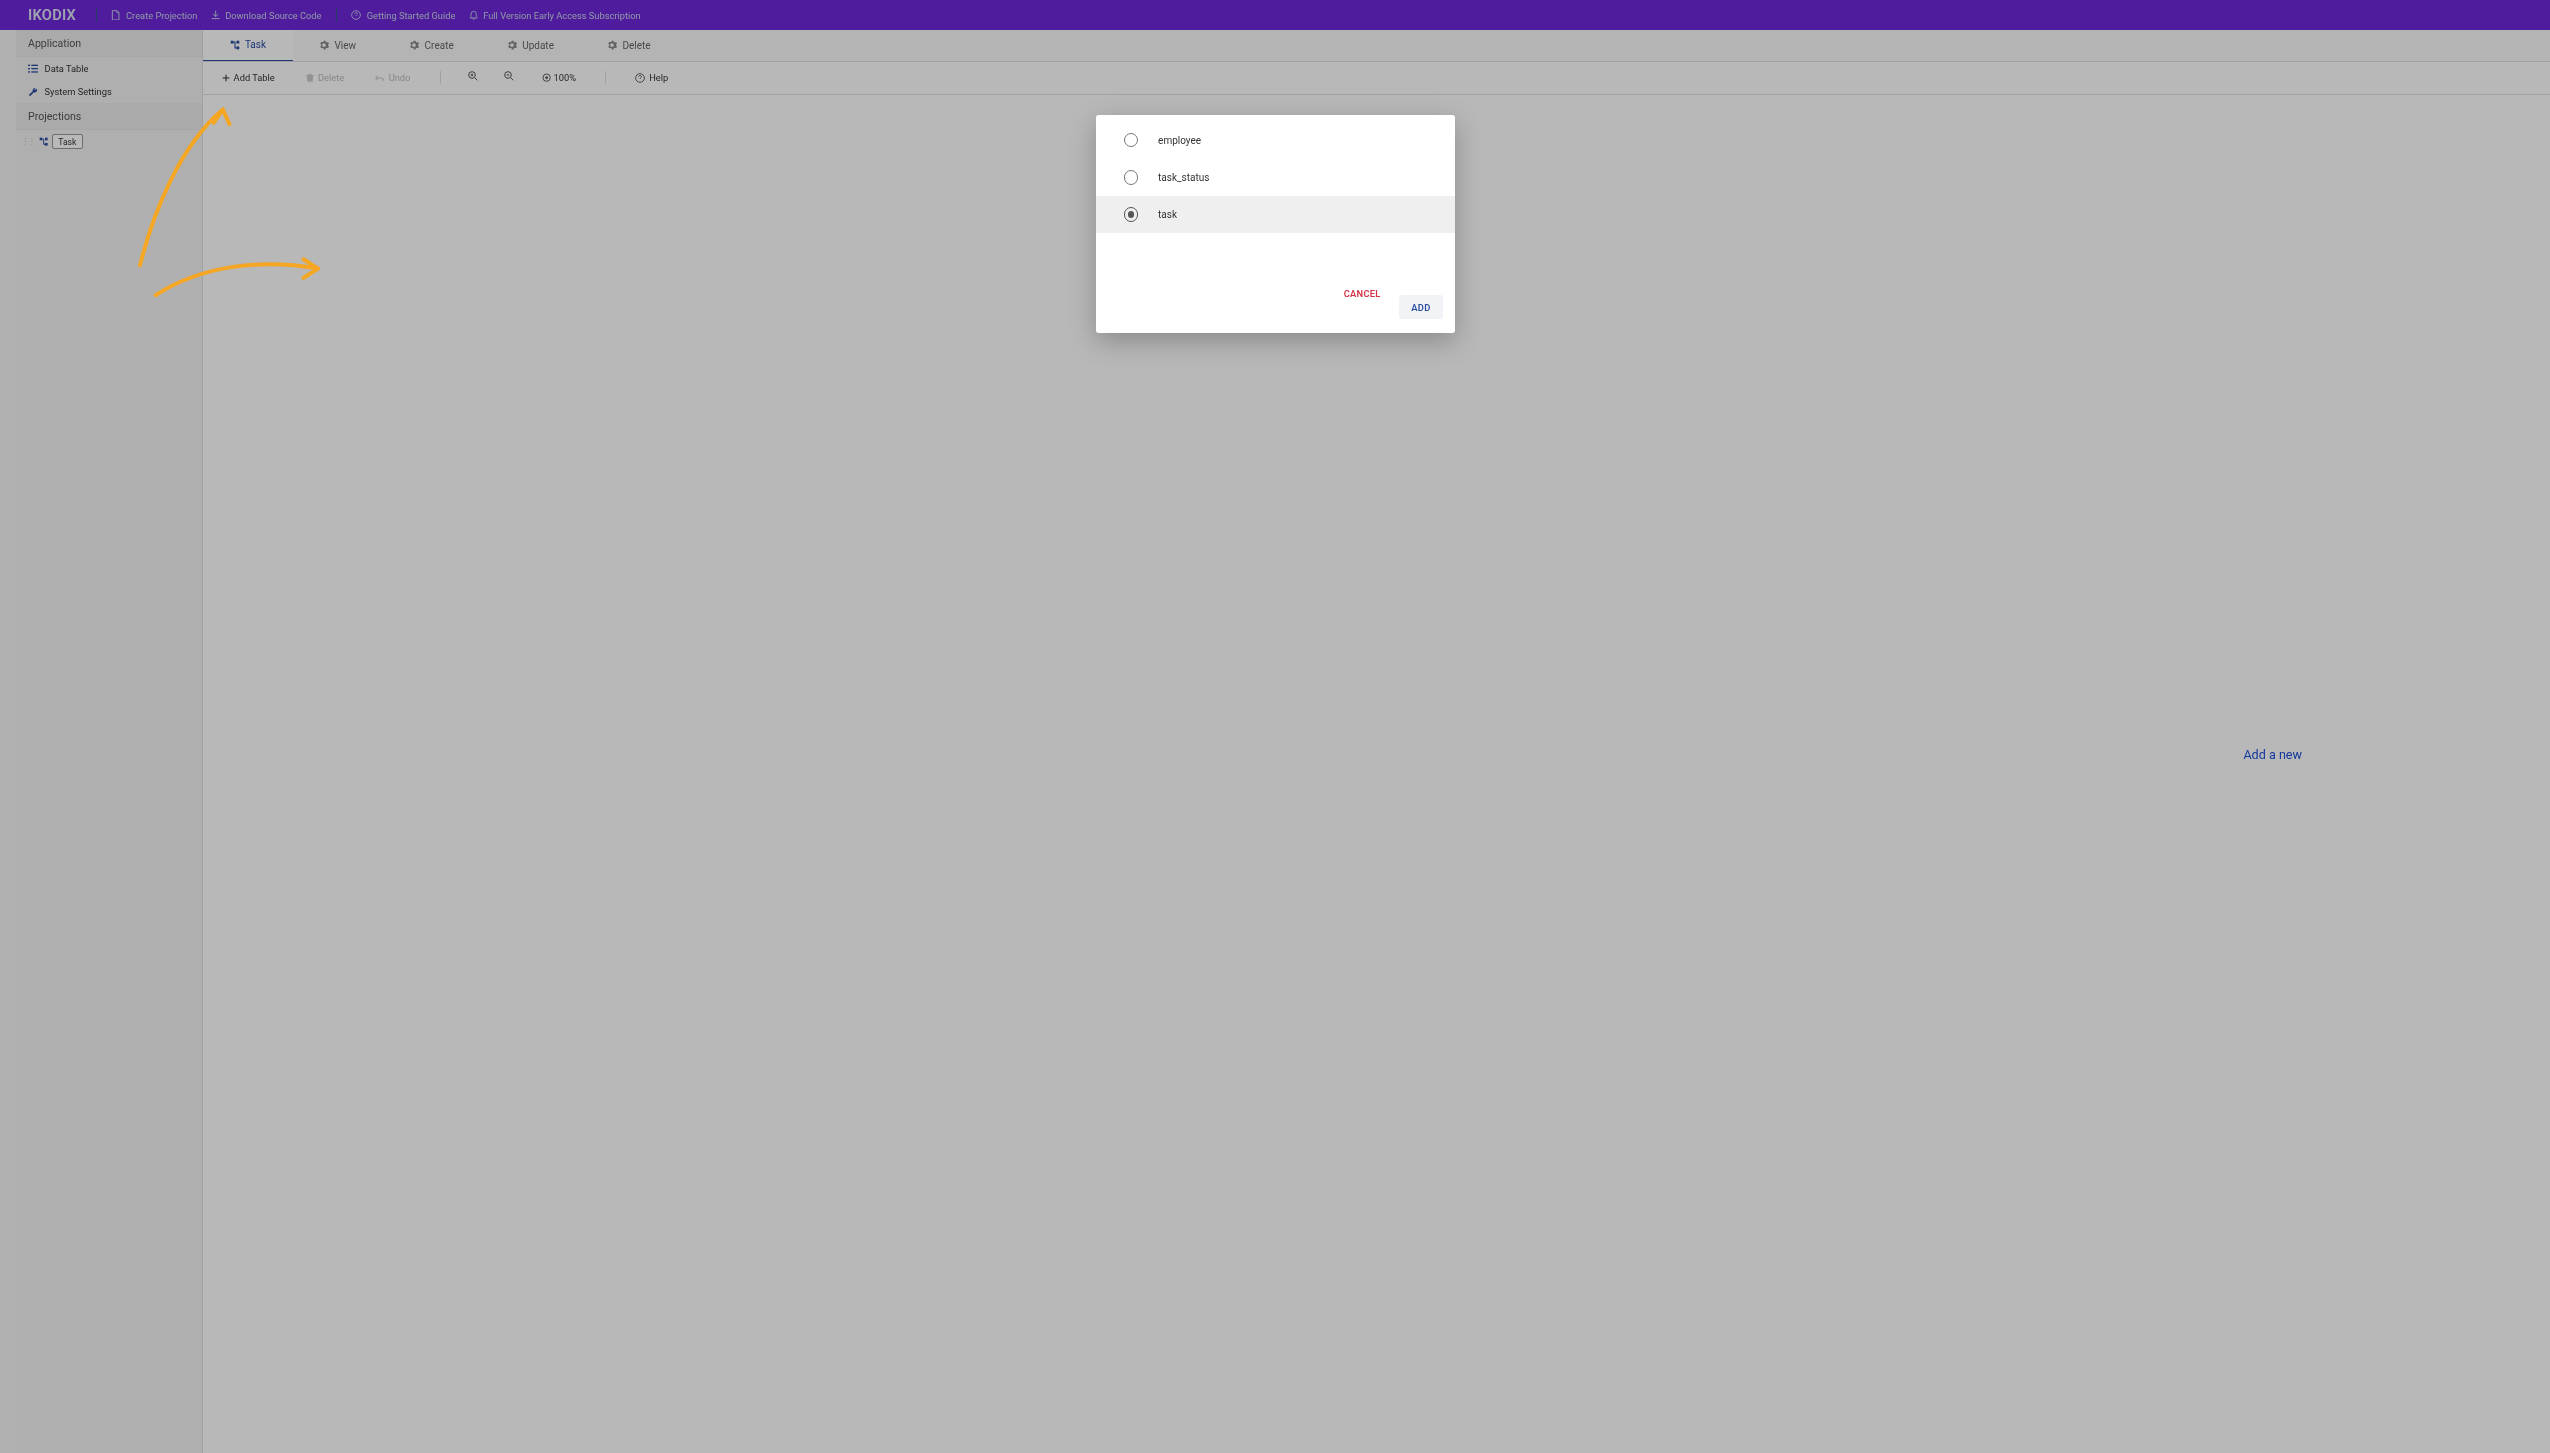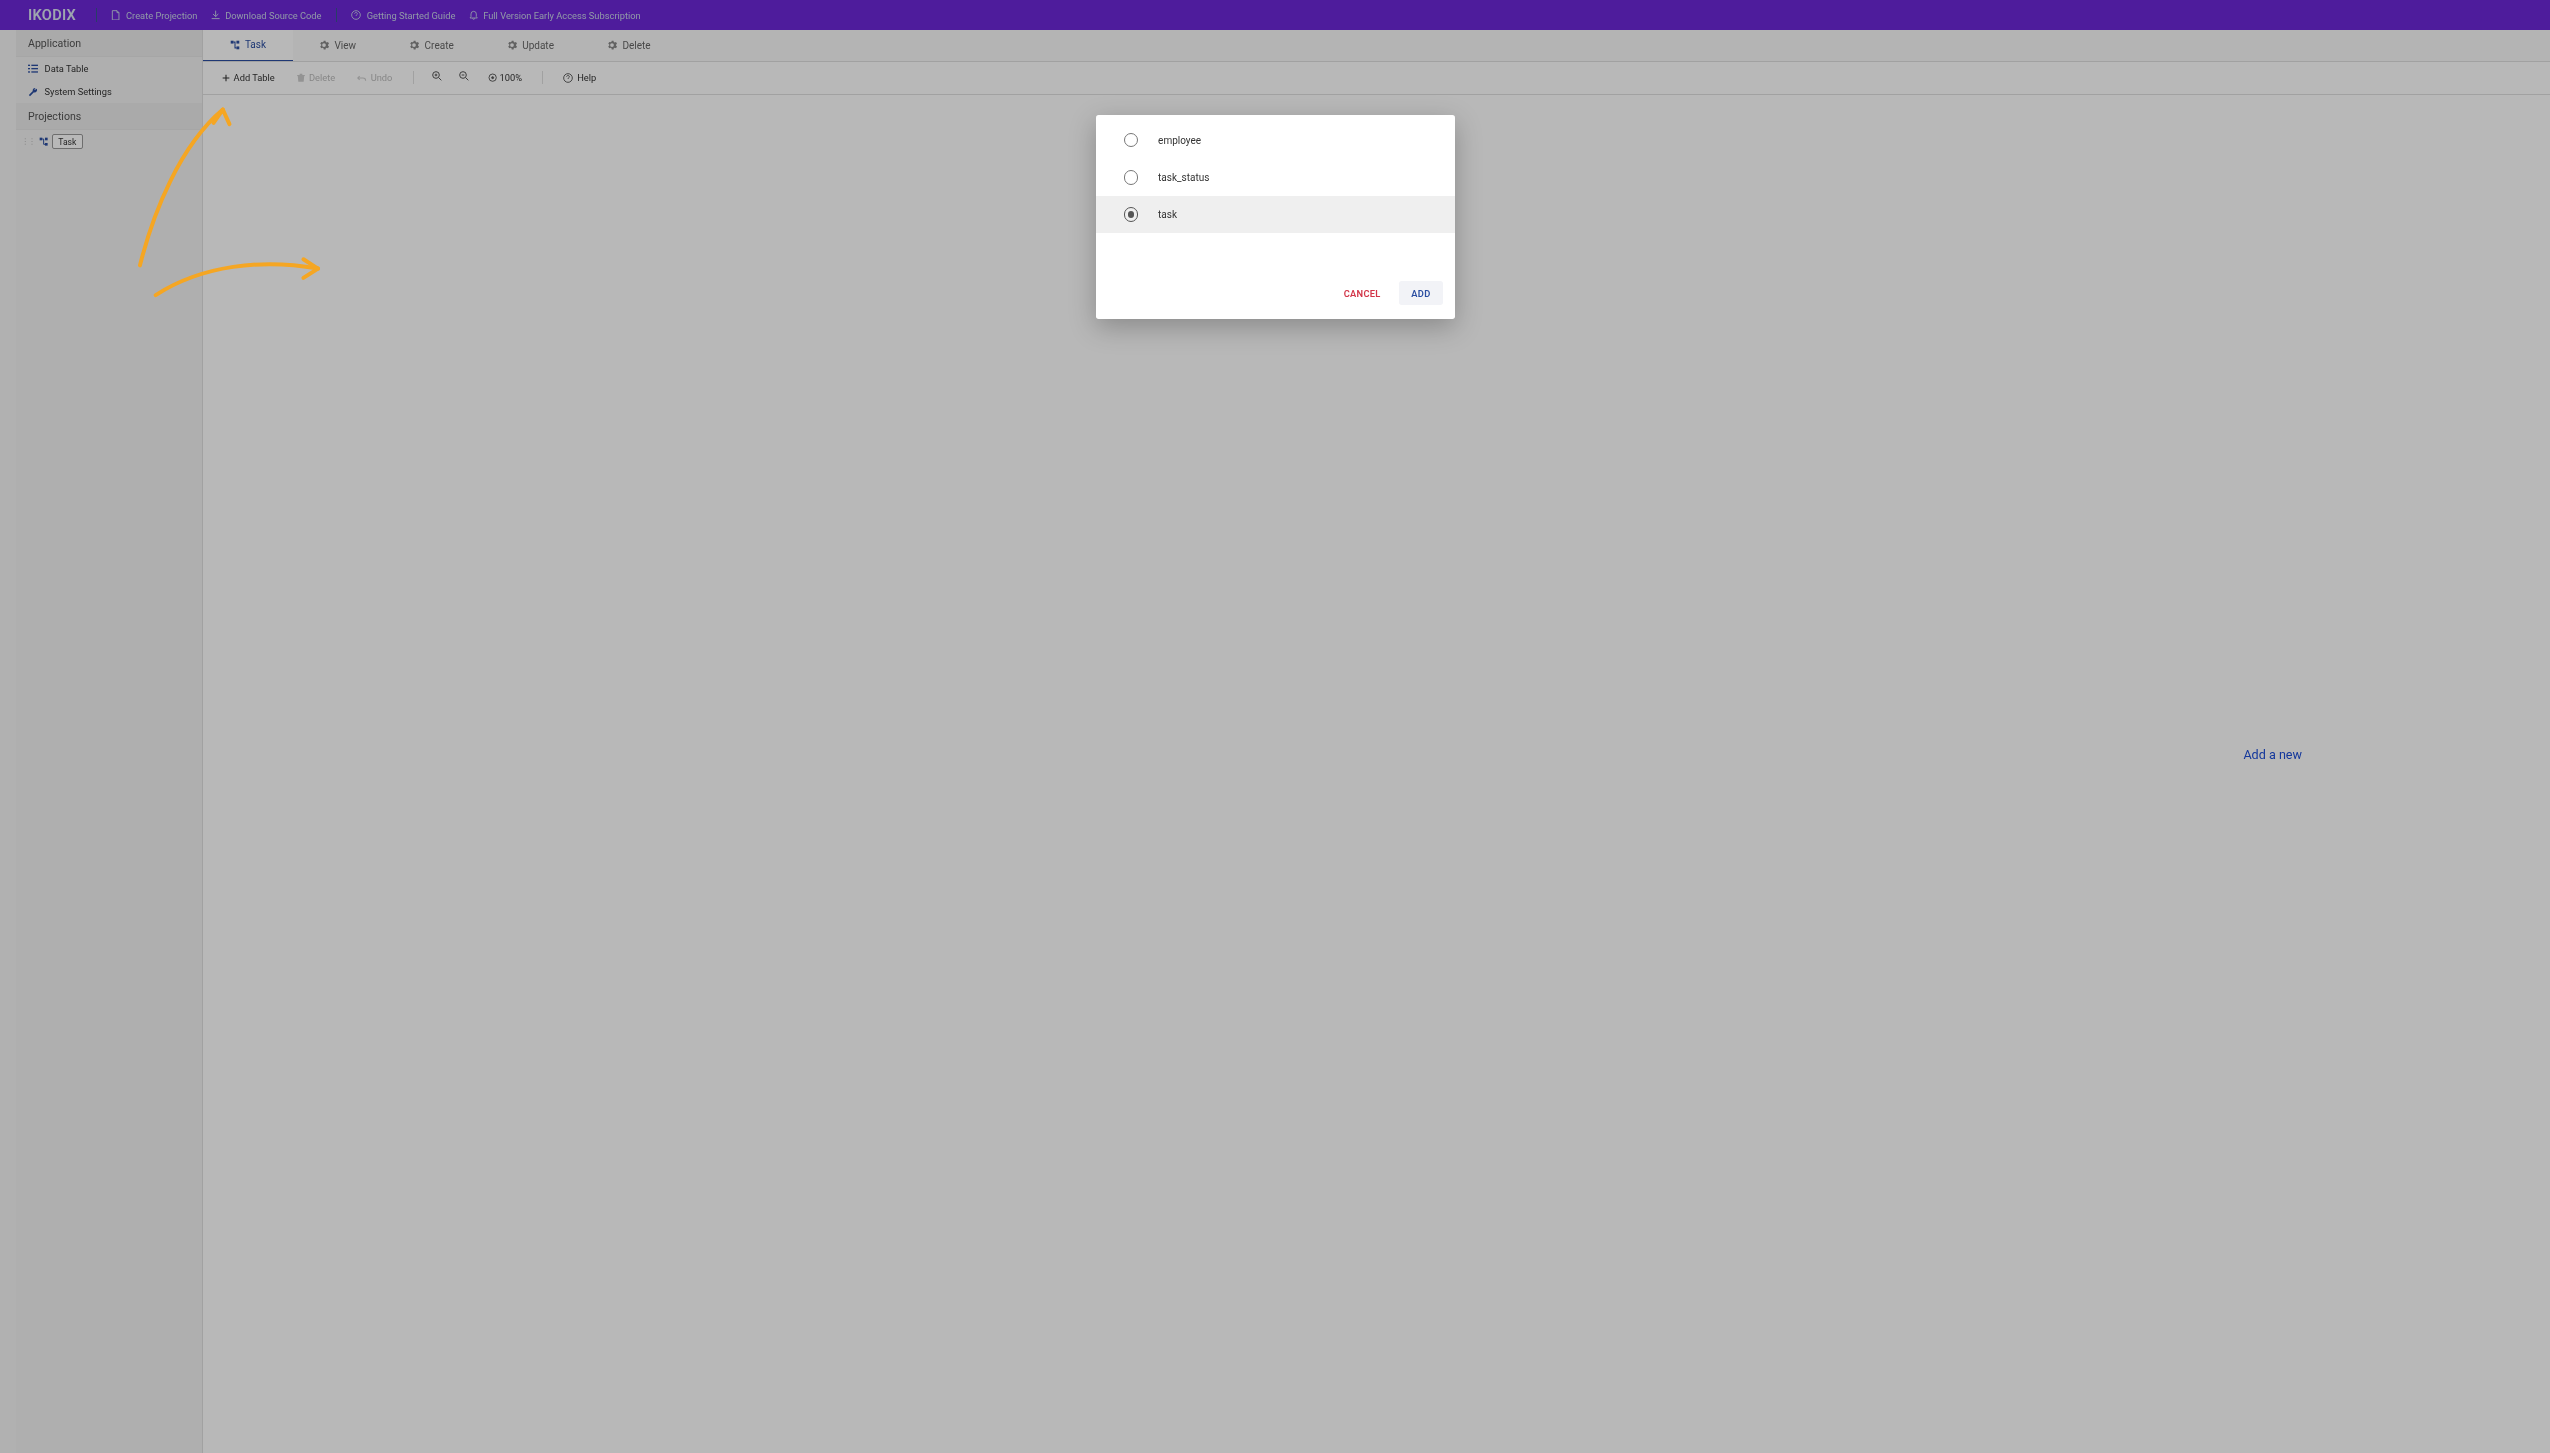--- a/index.html
+++ b/index.html
@@ -57,21 +57,21 @@
   display: flex; align-items: center; gap: 5.3px;
   padding: 9.3px 26.6px; font-size: 10px; color: #666;
   cursor: pointer;
 }
 .tab.active { color: #2b4ea1; border-bottom: 1.3px solid #2b4ea1; background: #fff; }
 .tab svg { width: 10px; height: 10px; }
 
 
 .toolbar {
   display: flex; align-items: center;
-  padding: 6.6px 12px; gap: 9px;
+  padding: 6.6px 12px; gap: 18px;
   border-bottom: 0.7px solid #e0e0e0; background: #fff;
 }
 .tb-btn { display: flex; align-items: center; gap: 4px; padding: 4px 6.6px; font-size: 9.3px; color: #333; cursor: pointer; }
 .tb-btn.disabled { color: #bbb; cursor: default; }
 .tb-sep { width: 0.7px; height: 13.3px; background: #e0e0e0; margin: 0 5.3px; }
 .zoom-btn { padding: 2.7px 4px; cursor: pointer; color: #555; }
 .zoom-value { display: flex; align-items: center; gap: 2.7px; padding: 2.7px 5.3px; font-size: 9.3px; color: #333; }
 
 
 .canvas { flex: 1; background: #fff; position: relative; }
@@ -99,21 +99,21 @@
 .radio-row.selected { background: #efefef; }
 .radio-circle {
   width: 14.6px; height: 14.6px; border: 1.3px solid #777; border-radius: 50%;
   display: flex; align-items: center; justify-content: center;
 }
 .radio-row.selected .radio-circle { border-color: #555; }
 .radio-dot { width: 6.6px; height: 6.6px; background: #555; border-radius: 50%; }
 .dialog-actions { display: flex; justify-content: flex-end; gap: 6.6px; padding: 8px 12px 4px; }
 .dlg-btn { padding: 6.6px 12px; font-size: 9.3px; font-weight: 600; letter-spacing: 0.3px; border-radius: 2.7px; cursor: pointer; }
 .dlg-btn.cancel { color: #d23548; }
-.dlg-btn.add { color: #2b4ea1; background: #f2f3f7; }
+.dlg-btn.add { color: #2b4ea1; background: #f2f3f7; margin-top: 14px; }
 
 
 .arrow-svg { position: absolute; pointer-events: none; }
 </style>
 </head>
 <body>
 
 <div class="topbar">
   <div class="logo">IKODIX</div>
   <div class="top-sep"></div>

